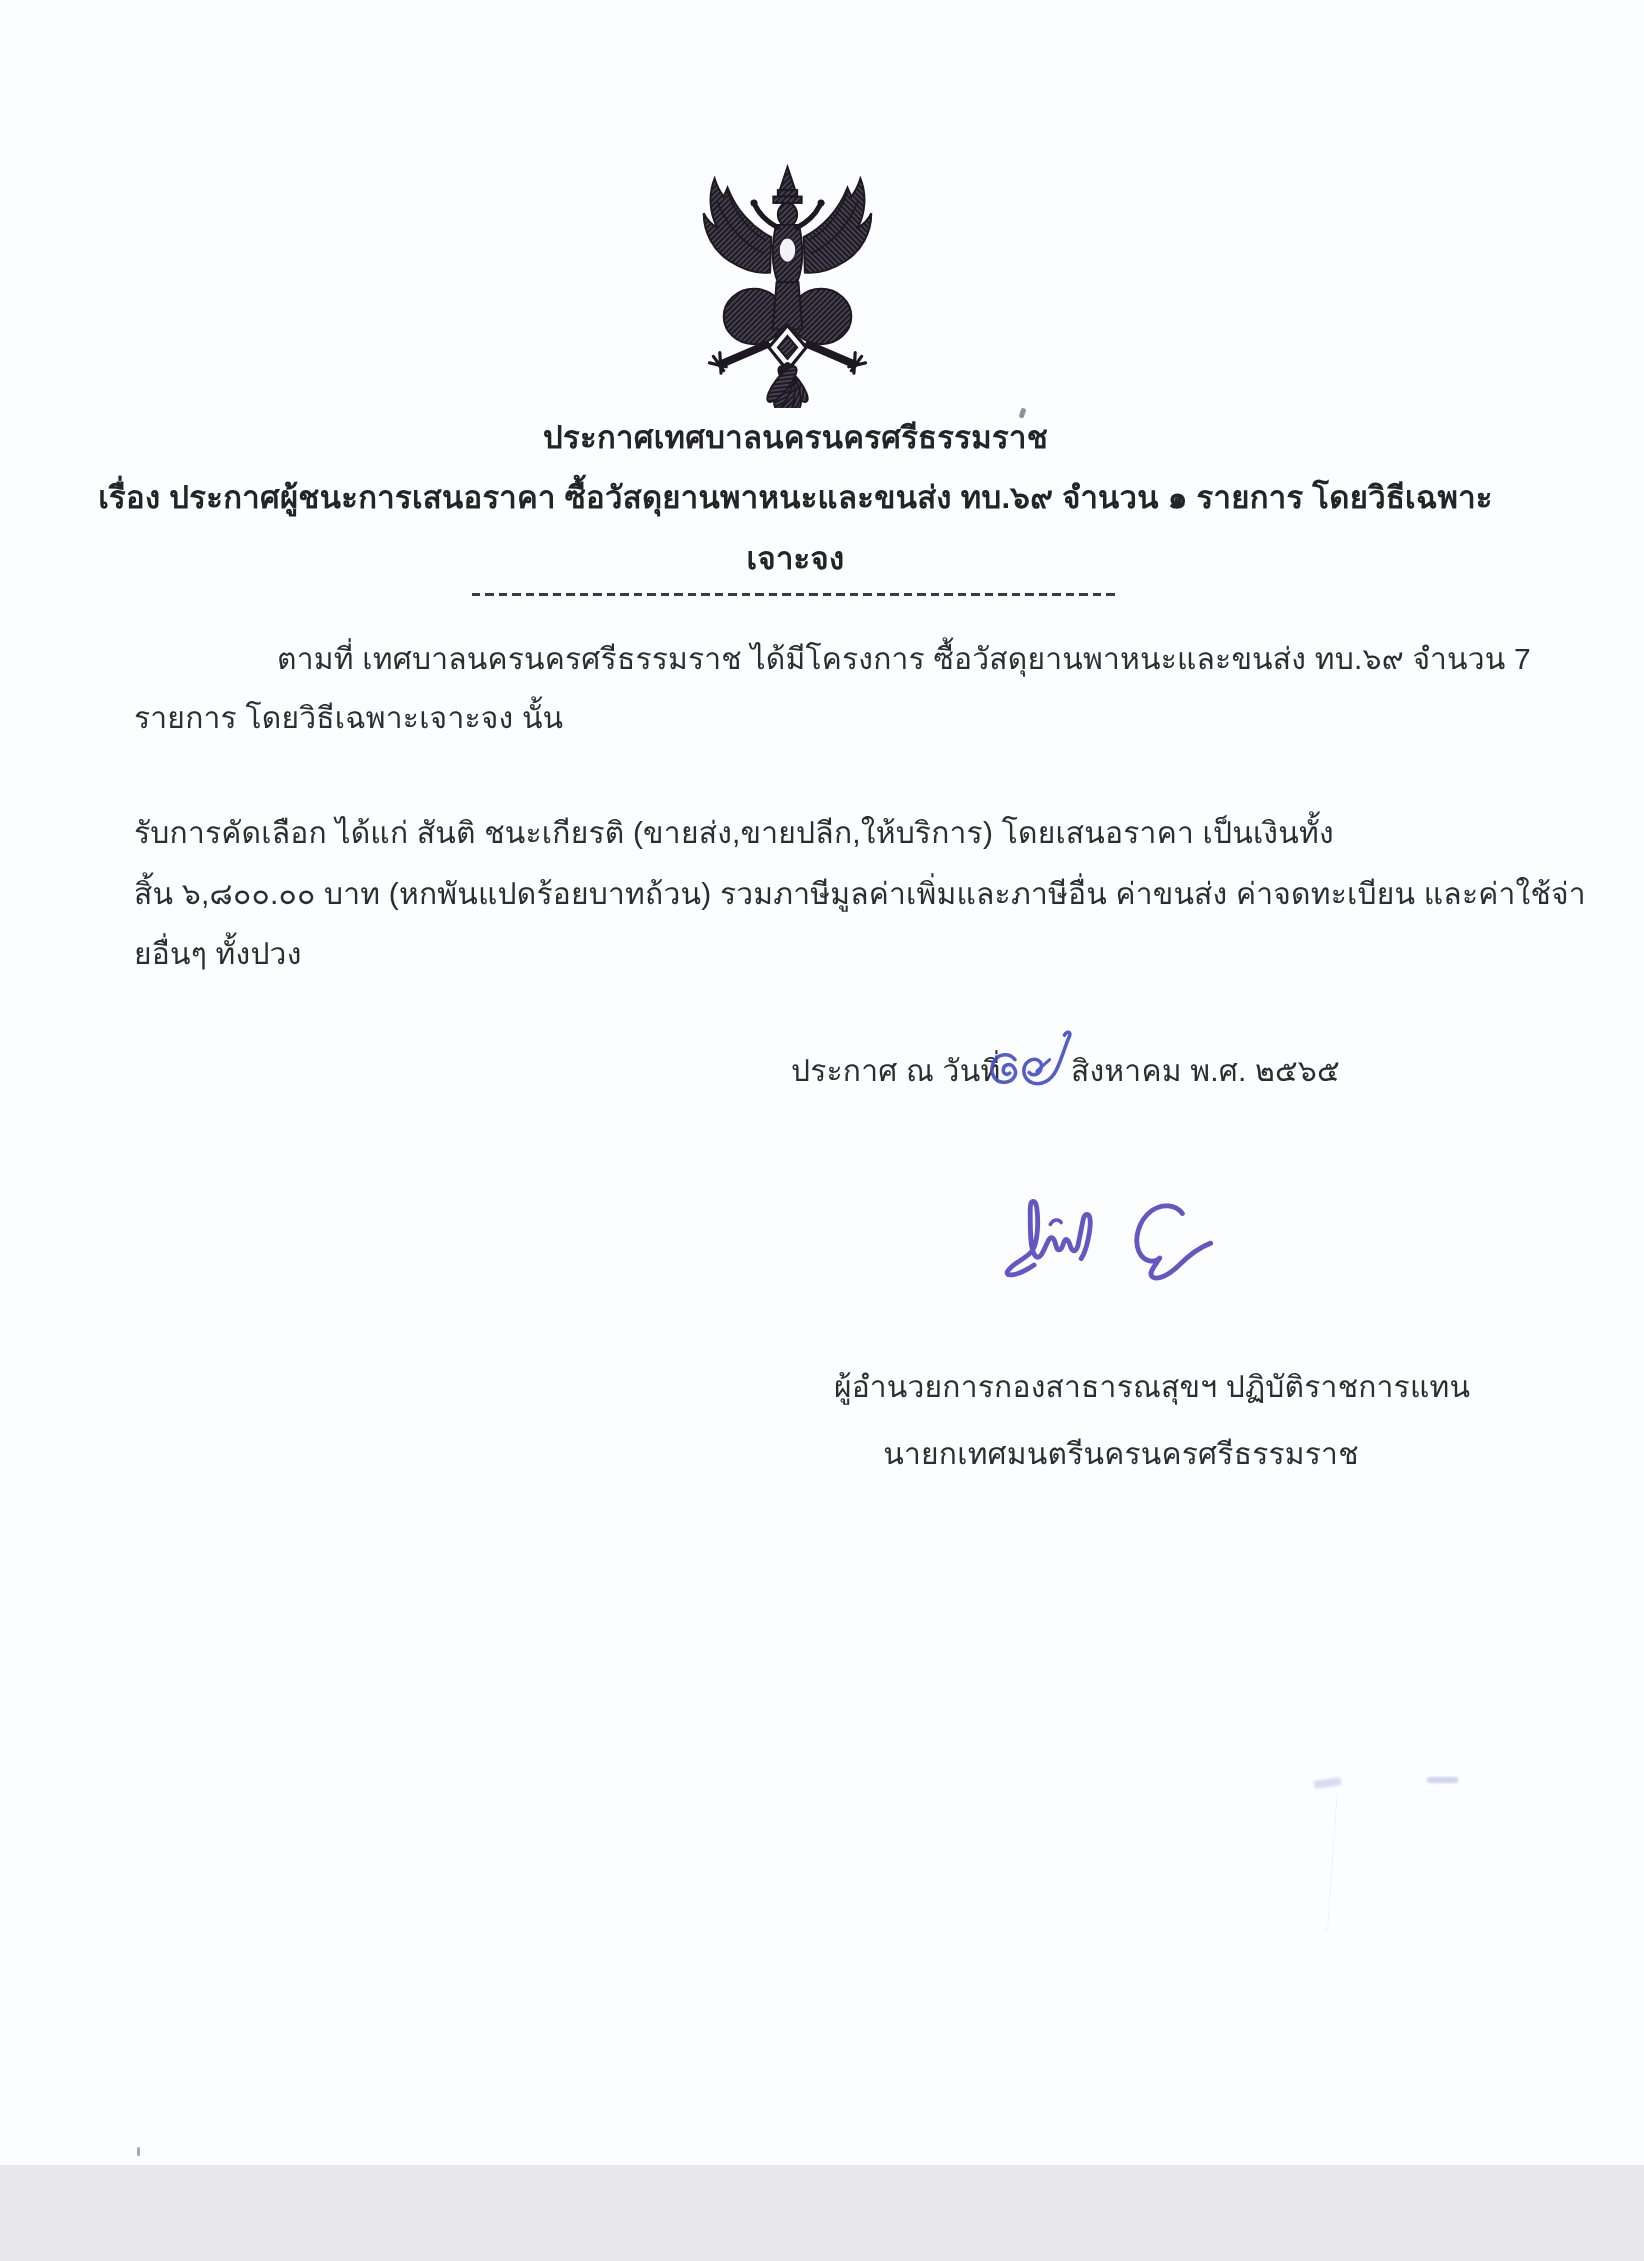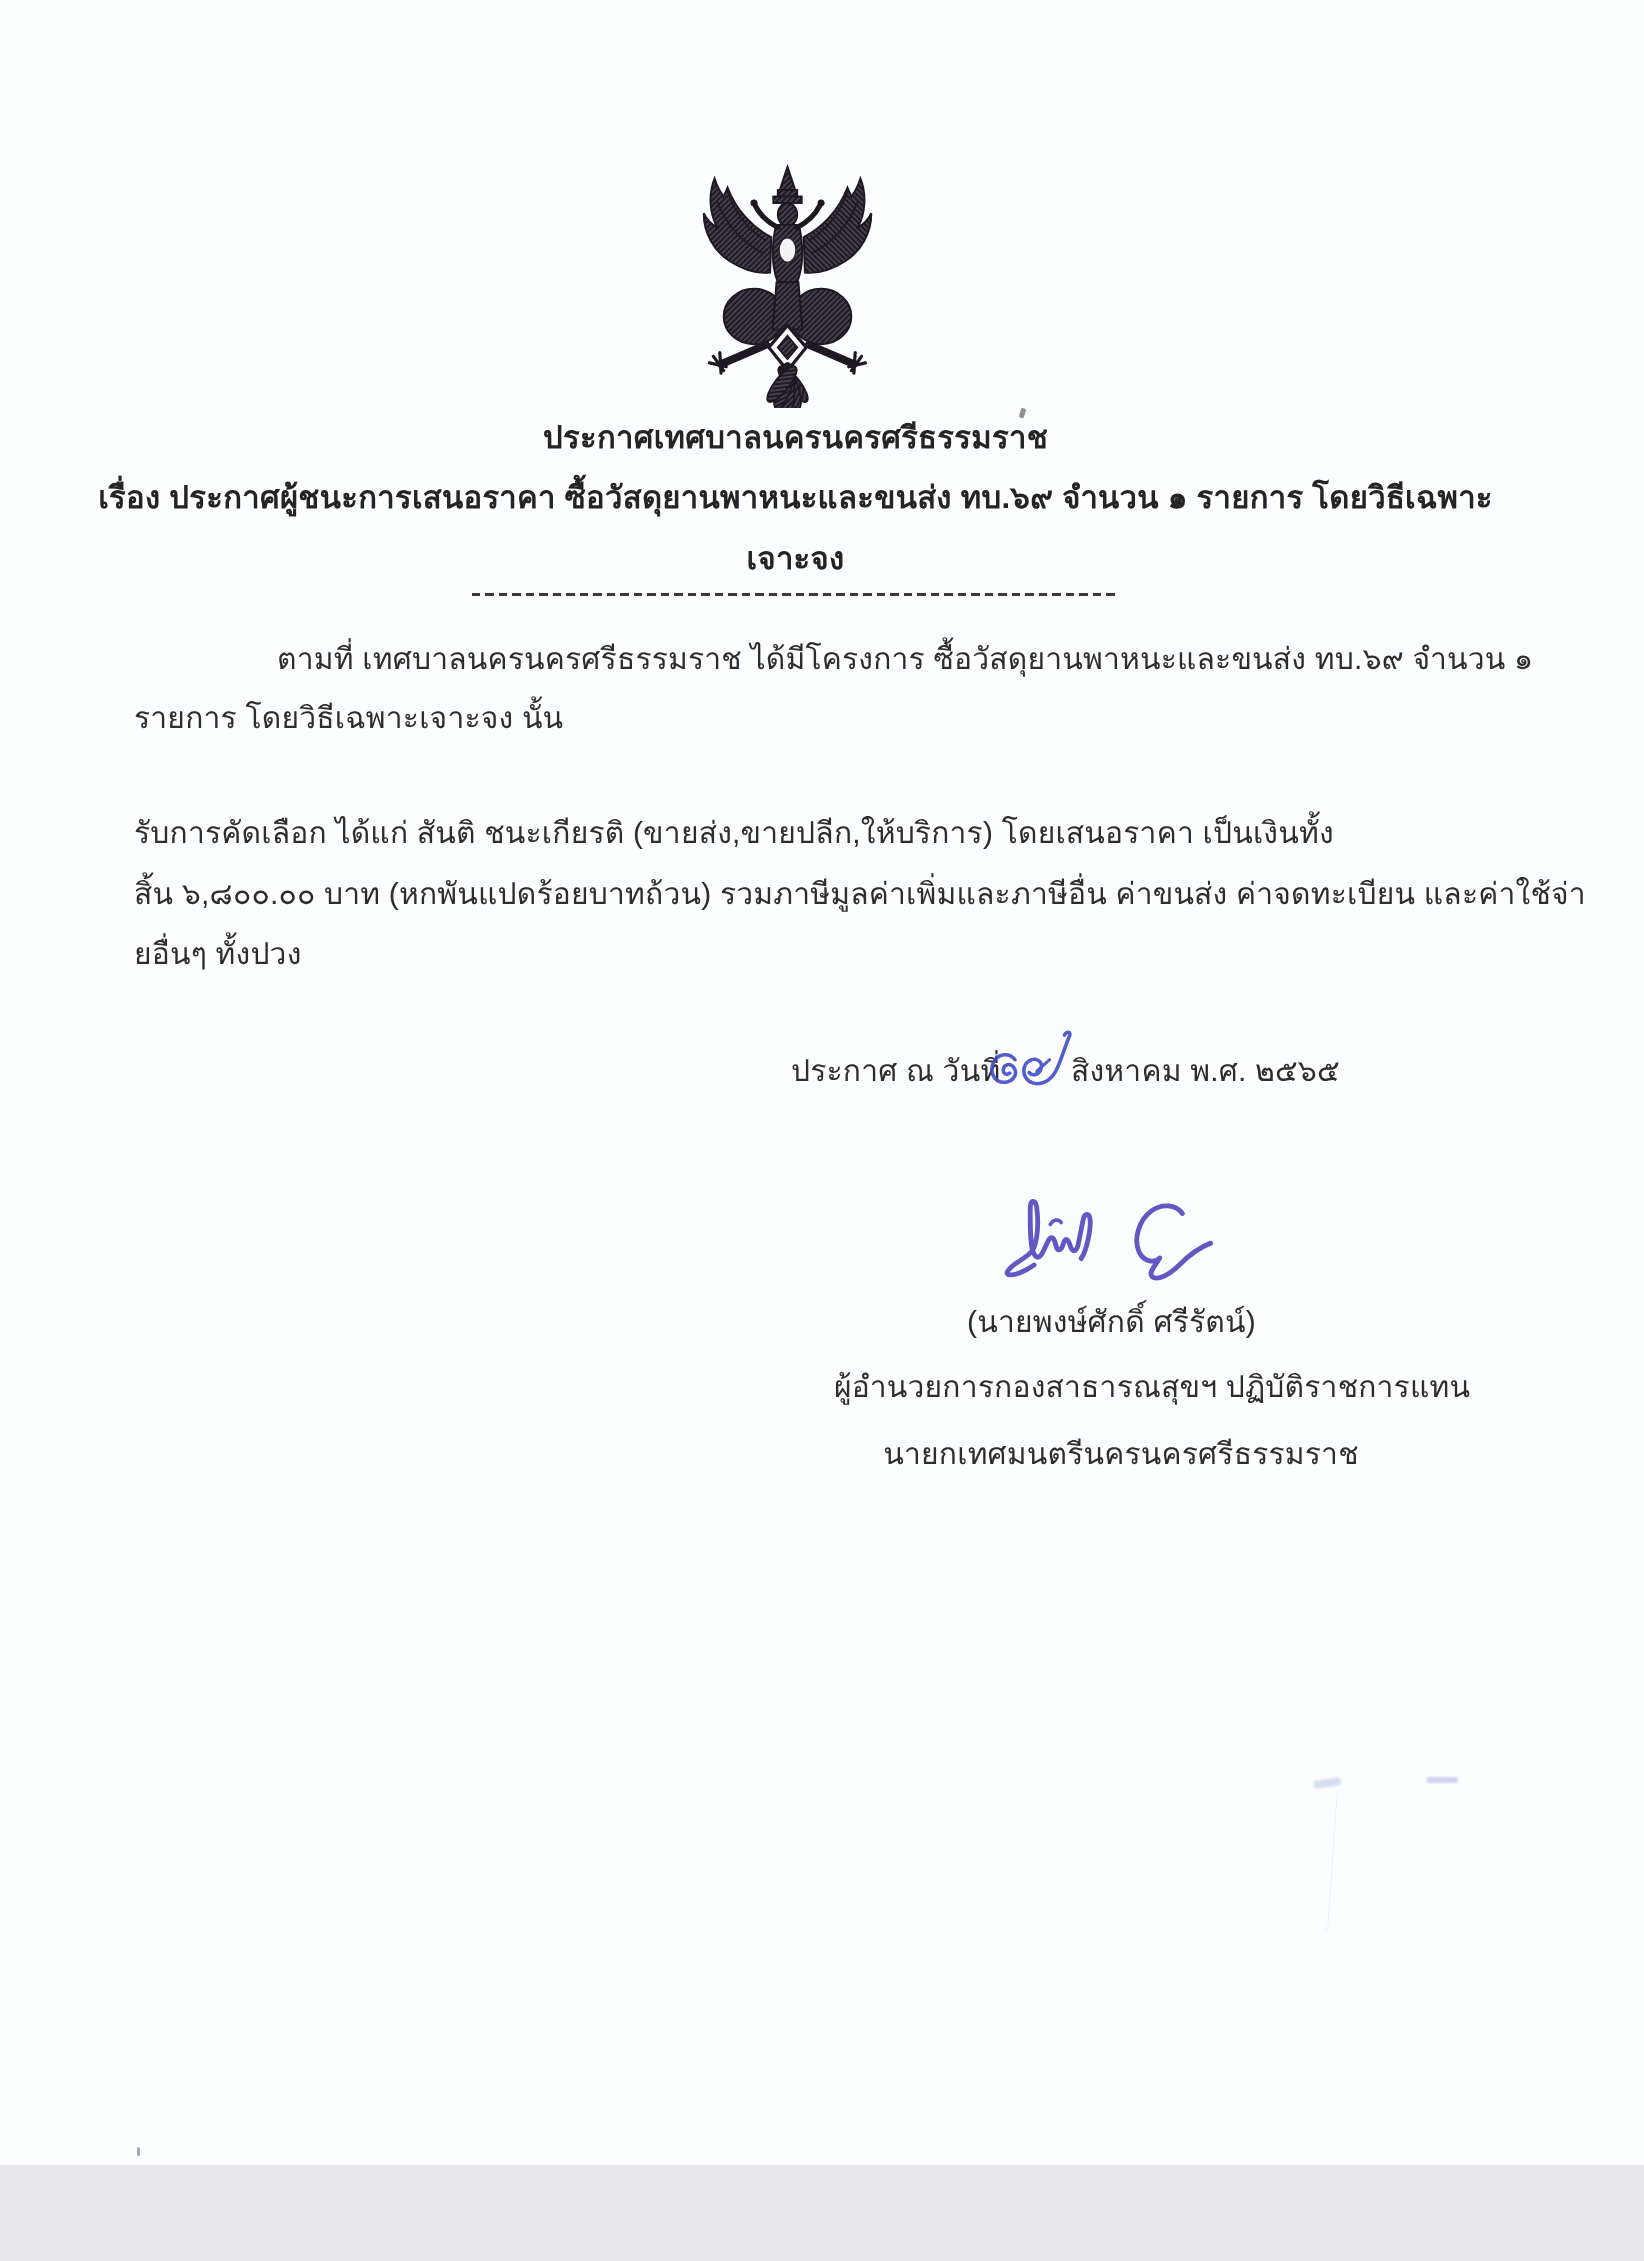--- a/index.html
+++ b/index.html
@@ -94,21 +94,21 @@
       <path d="M280 300 L264 322 M286 310 L260 316 M270 294 L268 326" stroke-width="5"></path>
     </g>
   </svg>
 
   <div class="centerline hdr" style="top:412px;">ประกาศเทศบาลนครนครศรีธรรมราช</div>
   <div class="centerline hdr" style="top:472px;">เรื่อง ประกาศผู้ชนะการเสนอราคา ซื้อวัสดุยานพาหนะและขนส่ง ทบ.๖๙ จำนวน ๑ รายการ โดยวิธีเฉพาะ</div>
   <div class="centerline hdr" style="top:533px;">เจาะจง</div>
 
   <div class="dash-sep"></div>
 
-  <div class="abs body-txt" style="left:277px;top:635px;">ตามที่ เทศบาลนครนครศรีธรรมราช ได้มีโครงการ ซื้อวัสดุยานพาหนะและขนส่ง ทบ.๖๙ จำนวน ๑</div>
+  <div class="abs body-txt" style="left:277px;top:635px;">ตามที่ เทศบาลนครนครศรีธรรมราช ได้มีโครงการ ซื้อวัสดุยานพาหนะและขนส่ง ทบ.๖๙ จำนวน 7</div>
   <div class="abs body-txt" style="left:134px;top:694px;">รายการ โดยวิธีเฉพาะเจาะจง  นั้น</div>
   <div class="abs body-txt" style="left:134px;top:809px;">รับการคัดเลือก ได้แก่ สันติ ชนะเกียรติ (ขายส่ง,ขายปลีก,ให้บริการ) โดยเสนอราคา เป็นเงินทั้ง</div>
   <div class="abs body-txt" style="left:134px;top:870px;">สิ้น ๖,๘๐๐.๐๐ บาท (หกพันแปดร้อยบาทถ้วน) รวมภาษีมูลค่าเพิ่มและภาษีอื่น ค่าขนส่ง ค่าจดทะเบียน และค่าใช้จ่า</div>
   <div class="abs body-txt" style="left:134px;top:930px;">ยอื่นๆ ทั้งปวง</div>
 
   <div class="abs body-txt" style="left:791px;top:1047px;">ประกาศ ณ วันที่</div>
 
   <svg class="day-svg" width="103" height="81" viewBox="0 0 160 125">
     <g fill="none" stroke="#4450c8" stroke-width="5.5" stroke-linecap="round" stroke-linejoin="round" opacity="0.92">
       <path d="M62 58 C52 46 34 49 28 64 C22 80 32 95 48 93 C61 91 67 79 60 70 C55 63 45 65 44 73 C43 80 50 83 54 79"></path>
@@ -123,21 +123,20 @@
   <div class="abs body-txt" style="left:1071px;top:1047px;">สิงหาคม พ.ศ. ๒๕๖๕</div>
 
   <svg class="sig-svg" width="232" height="116" viewBox="0 0 360 180">
     <g fill="none" stroke="#5a4fc0" stroke-width="7.5" stroke-linecap="round" stroke-linejoin="round" opacity="0.95">
       <path d="M70 118 C40 138 22 136 30 126 C40 113 58 108 67 96 C76 83 77 50 74 28 C72 16 64 16 64 30 C64 58 63 95 72 104 C80 112 86 92 92 80 C97 70 102 78 104 88 C106 97 112 97 115 86 C118 74 123 77 126 88 C129 98 135 99 138 88 L146 48 C148 37 156 36 157 48 C158 62 152 95 143 108"></path>
       <path d="M95 55 C100 47 108 46 112 52" stroke-width="5.5"></path>
       <path d="M300 38 C290 24 268 22 252 34 C232 49 224 78 233 98 C240 112 255 116 265 107 C257 120 247 130 253 136 C261 143 280 133 294 119 C310 103 328 90 344 84"></path>
     </g>
   </svg>
 
-  <div class="abs body-txt" style="left:854px;top:1298px;width:515px;text-align:center;">(นายพงษ์ศักดิ์ ศรีรัตน์)</div>
   <div class="abs body-txt" style="left:831px;top:1430px;width:580px;text-align:center;">นายกเทศมนตรีนครนครศรีธรรมราช</div>
   <div class="abs body-txt" style="left:834px;top:1363px;width:580px;text-align:center;">ผู้อำนวยการกองสาธารณสุขฯ ปฏิบัติราชการแทน</div>
 
   <div class="speck" style="left:1020px;top:408px;width:4.5px;height:10.3px;background:#4a4a4a;opacity:.6;transform:rotate(18deg);"></div>
   <div class="speck" style="left:1314px;top:1779px;width:27px;height:8.4px;background:#5a6ec8;opacity:.22;filter:blur(1.3px);transform:rotate(-8deg);"></div>
   <div class="speck" style="left:1427px;top:1777px;width:31px;height:6.4px;background:#5a6ec8;opacity:.28;filter:blur(1.3px);"></div>
   <div class="speck" style="left:1327px;top:1791px;width:5.2px;height:142px;background:transparent;border-right:1.9px solid rgba(110,130,210,0.12);border-radius:0 0 77px 0;transform:rotate(4deg);"></div>
   <div class="speck" style="left:137px;top:2147px;width:2.6px;height:9px;background:#555;opacity:.5;"></div>
   <div class="speck" style="left:1629px;top:2208px;width:6.4px;height:17px;background:#4fd8d4;opacity:.5;filter:blur(0.6px);"></div>
   <div class="edge-shadow"></div>

